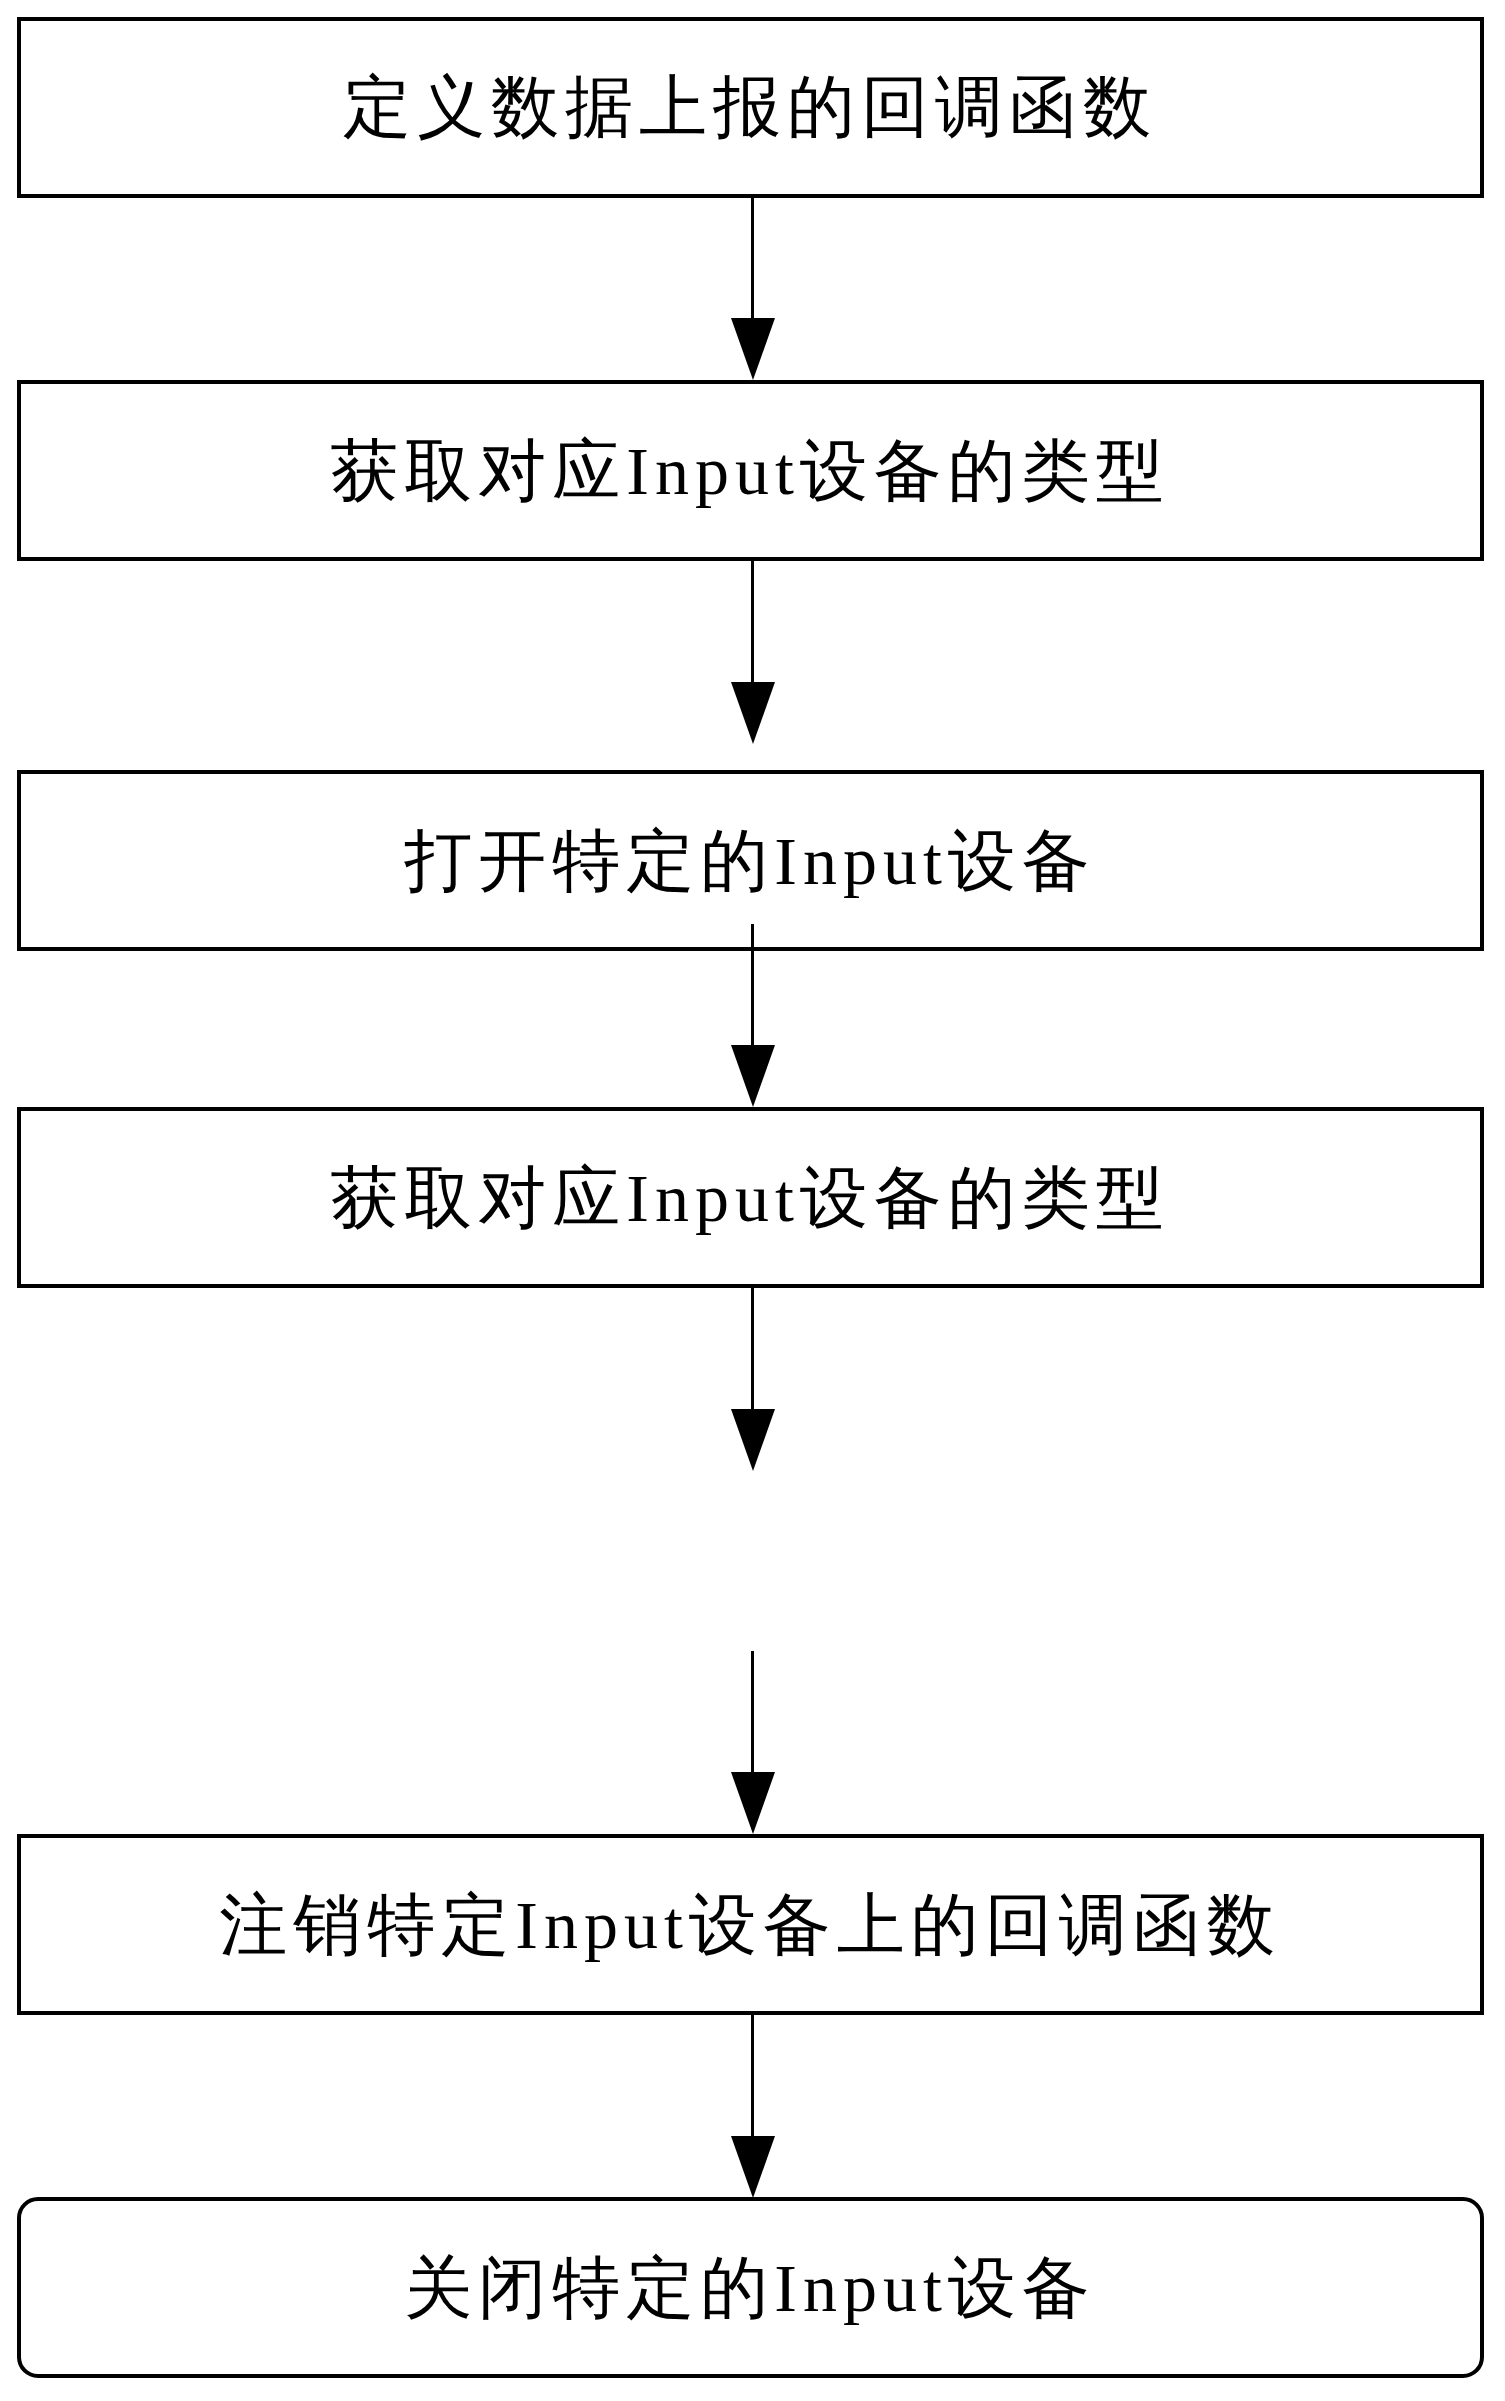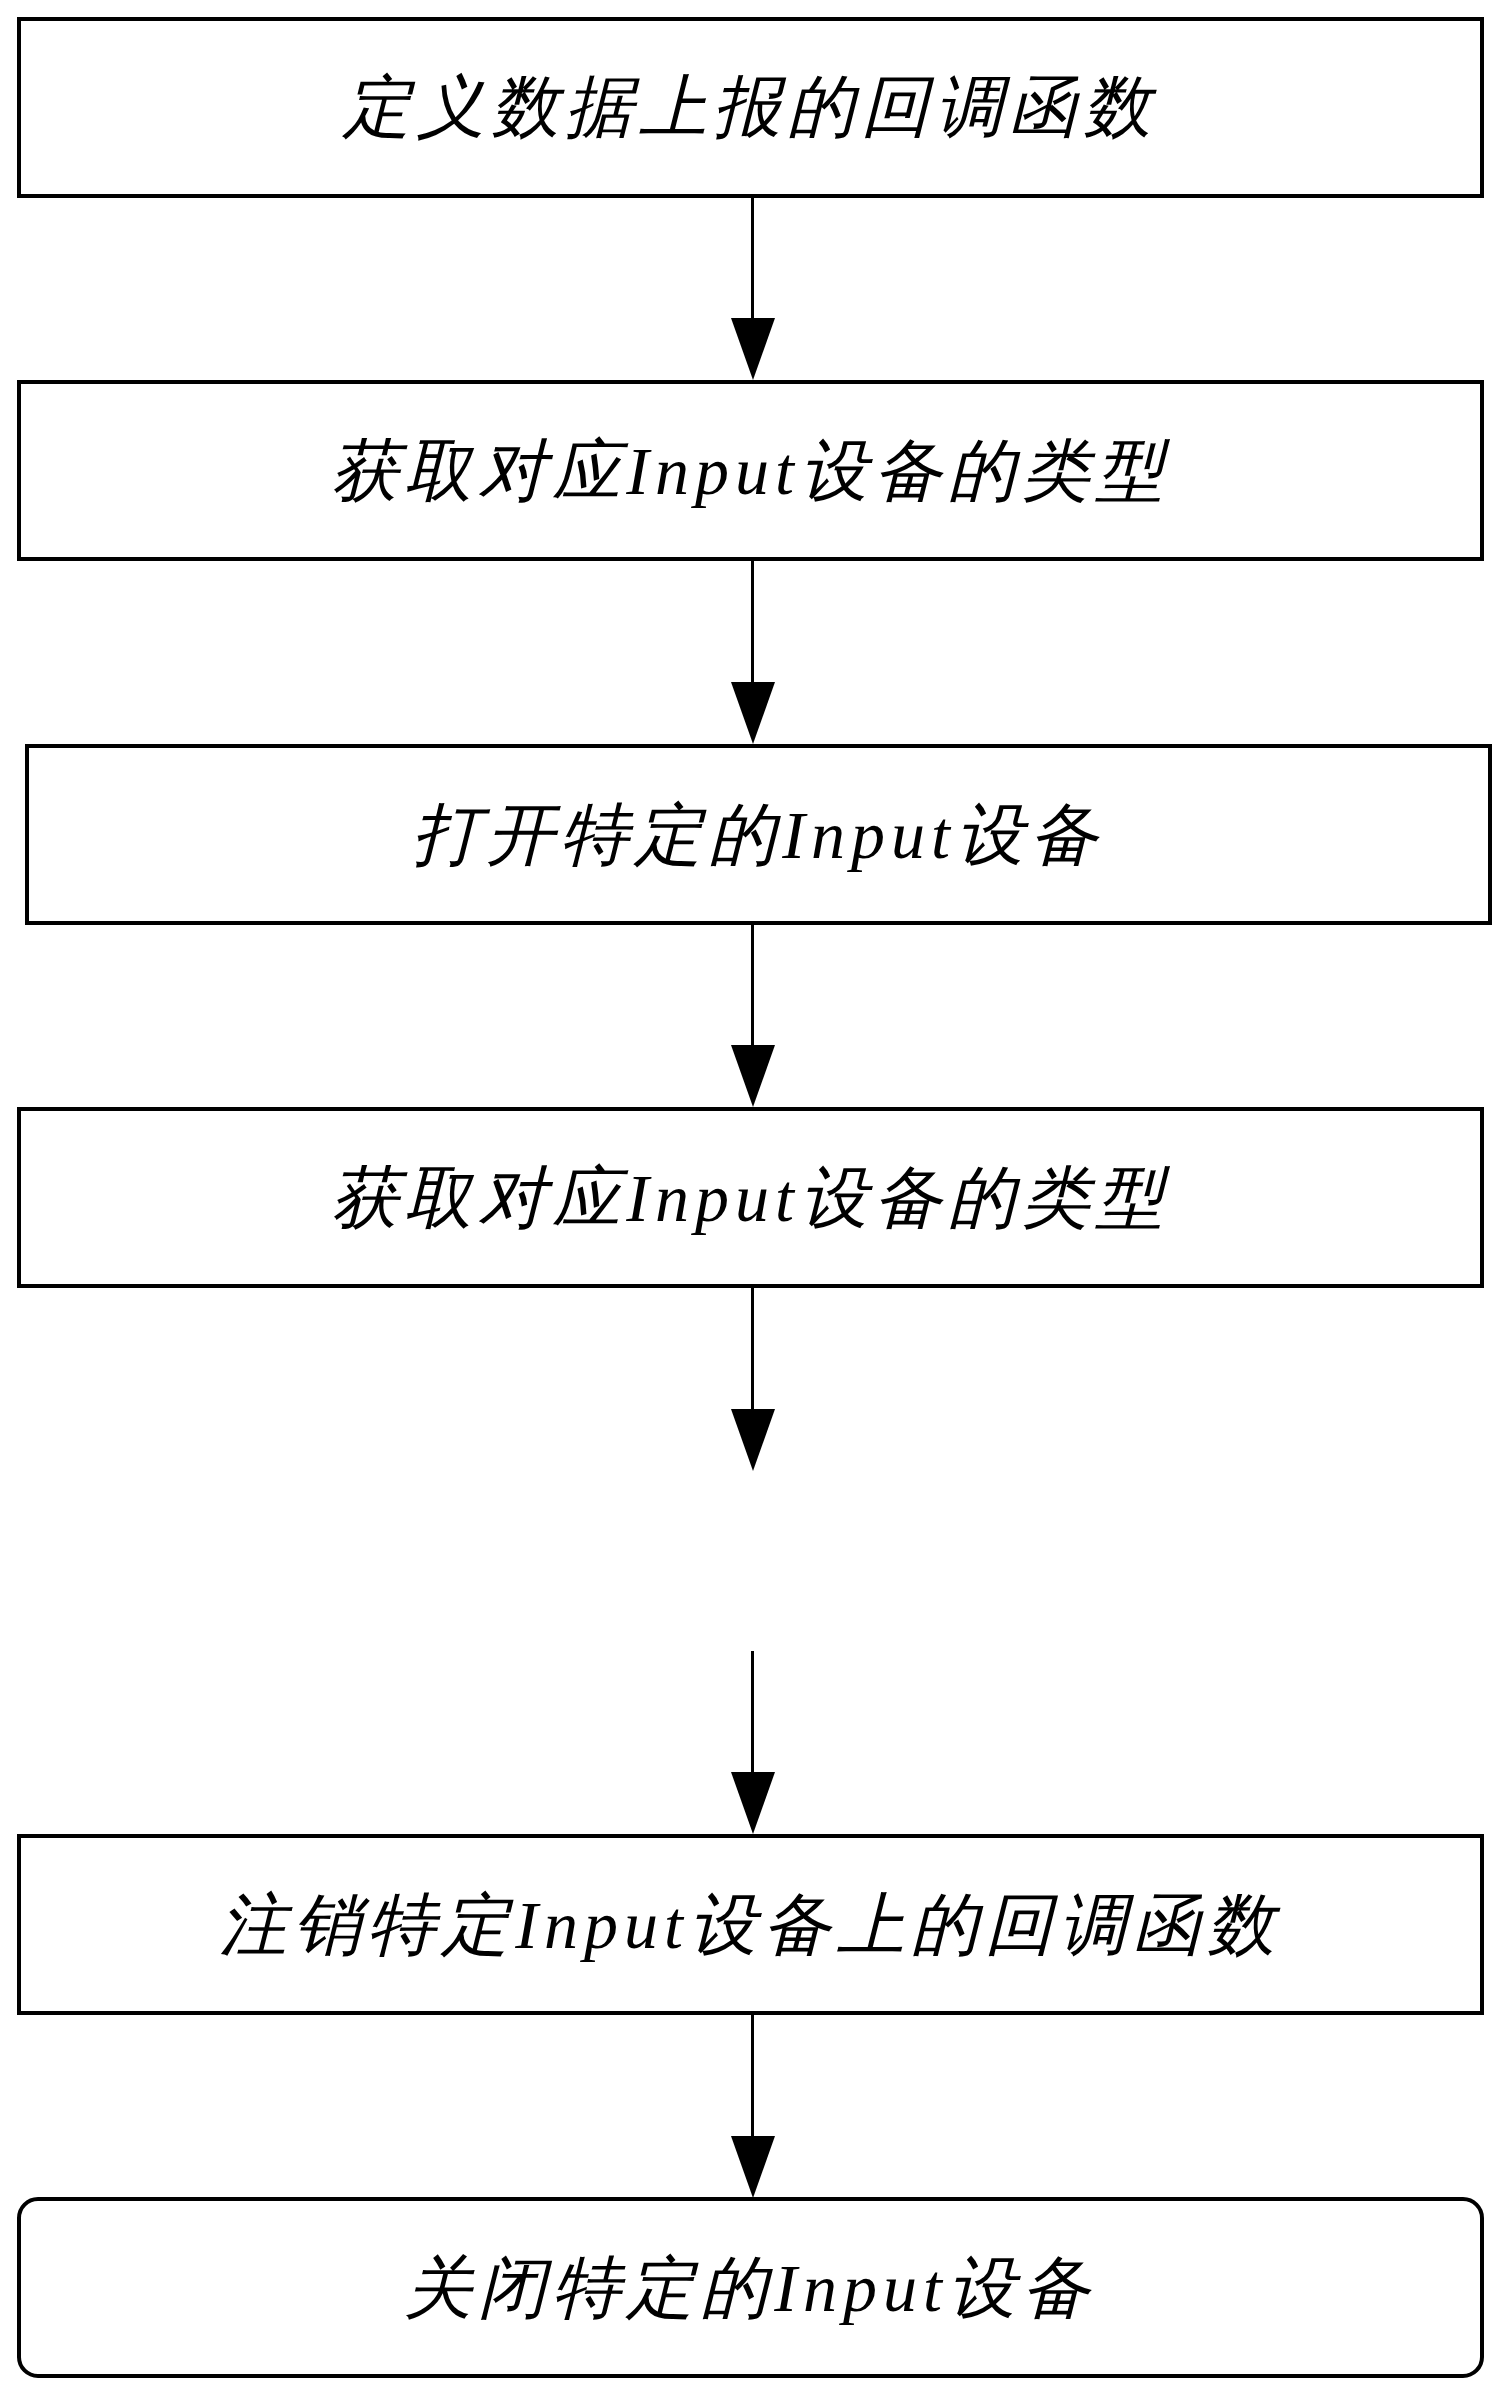--- a/index.html
+++ b/index.html
@@ -25,21 +25,20 @@
     left: 16.6px;
     width: 1467px;
     height: 181px;
     box-sizing: border-box;
     border: 4.5px solid var(--border, #000000);
     background: var(--background, #ffffff);
     display: flex;
     align-items: center;
     justify-content: center;
     text-align: center;
-    font-style: italic;
   }
   .step-label {
     font-size: 68px;
     letter-spacing: 6px;
     line-height: 1;
     color: var(--text, #000000);
     white-space: nowrap;
   }
   .arrow {
     position: absolute;
@@ -58,21 +57,21 @@
   .arrow-head {
     width: 0;
     height: 0;
     border-left: 22px solid transparent;
     border-right: 22px solid transparent;
     border-top: 62px solid var(--border, #000000);
   }
   
   .step-1 { top: 16.6px; }   .arrow-1 { top: 197px; }
   .step-2 { top: 380px; }  .arrow-2 { top: 561px; }
-  .step-3 { top: 744px; margin-left: 8px; }  .arrow-3 { top: 924px; }
+  .step-3 { top: 770px; }  .arrow-3 { top: 924px; }
   .step-4 { top: 1107px; } .arrow-4 { top: 1288px; }
   .step-5 { top: 1471px; } .arrow-5 { top: 1651px; }
   .step-6 { top: 1834px; } .arrow-6 { top: 2015px; }
   .step-7 { top: 2197px; border-radius: 21px; }
 </style>
 </head>
 <body>
 
 <div class="flowchart">
 

